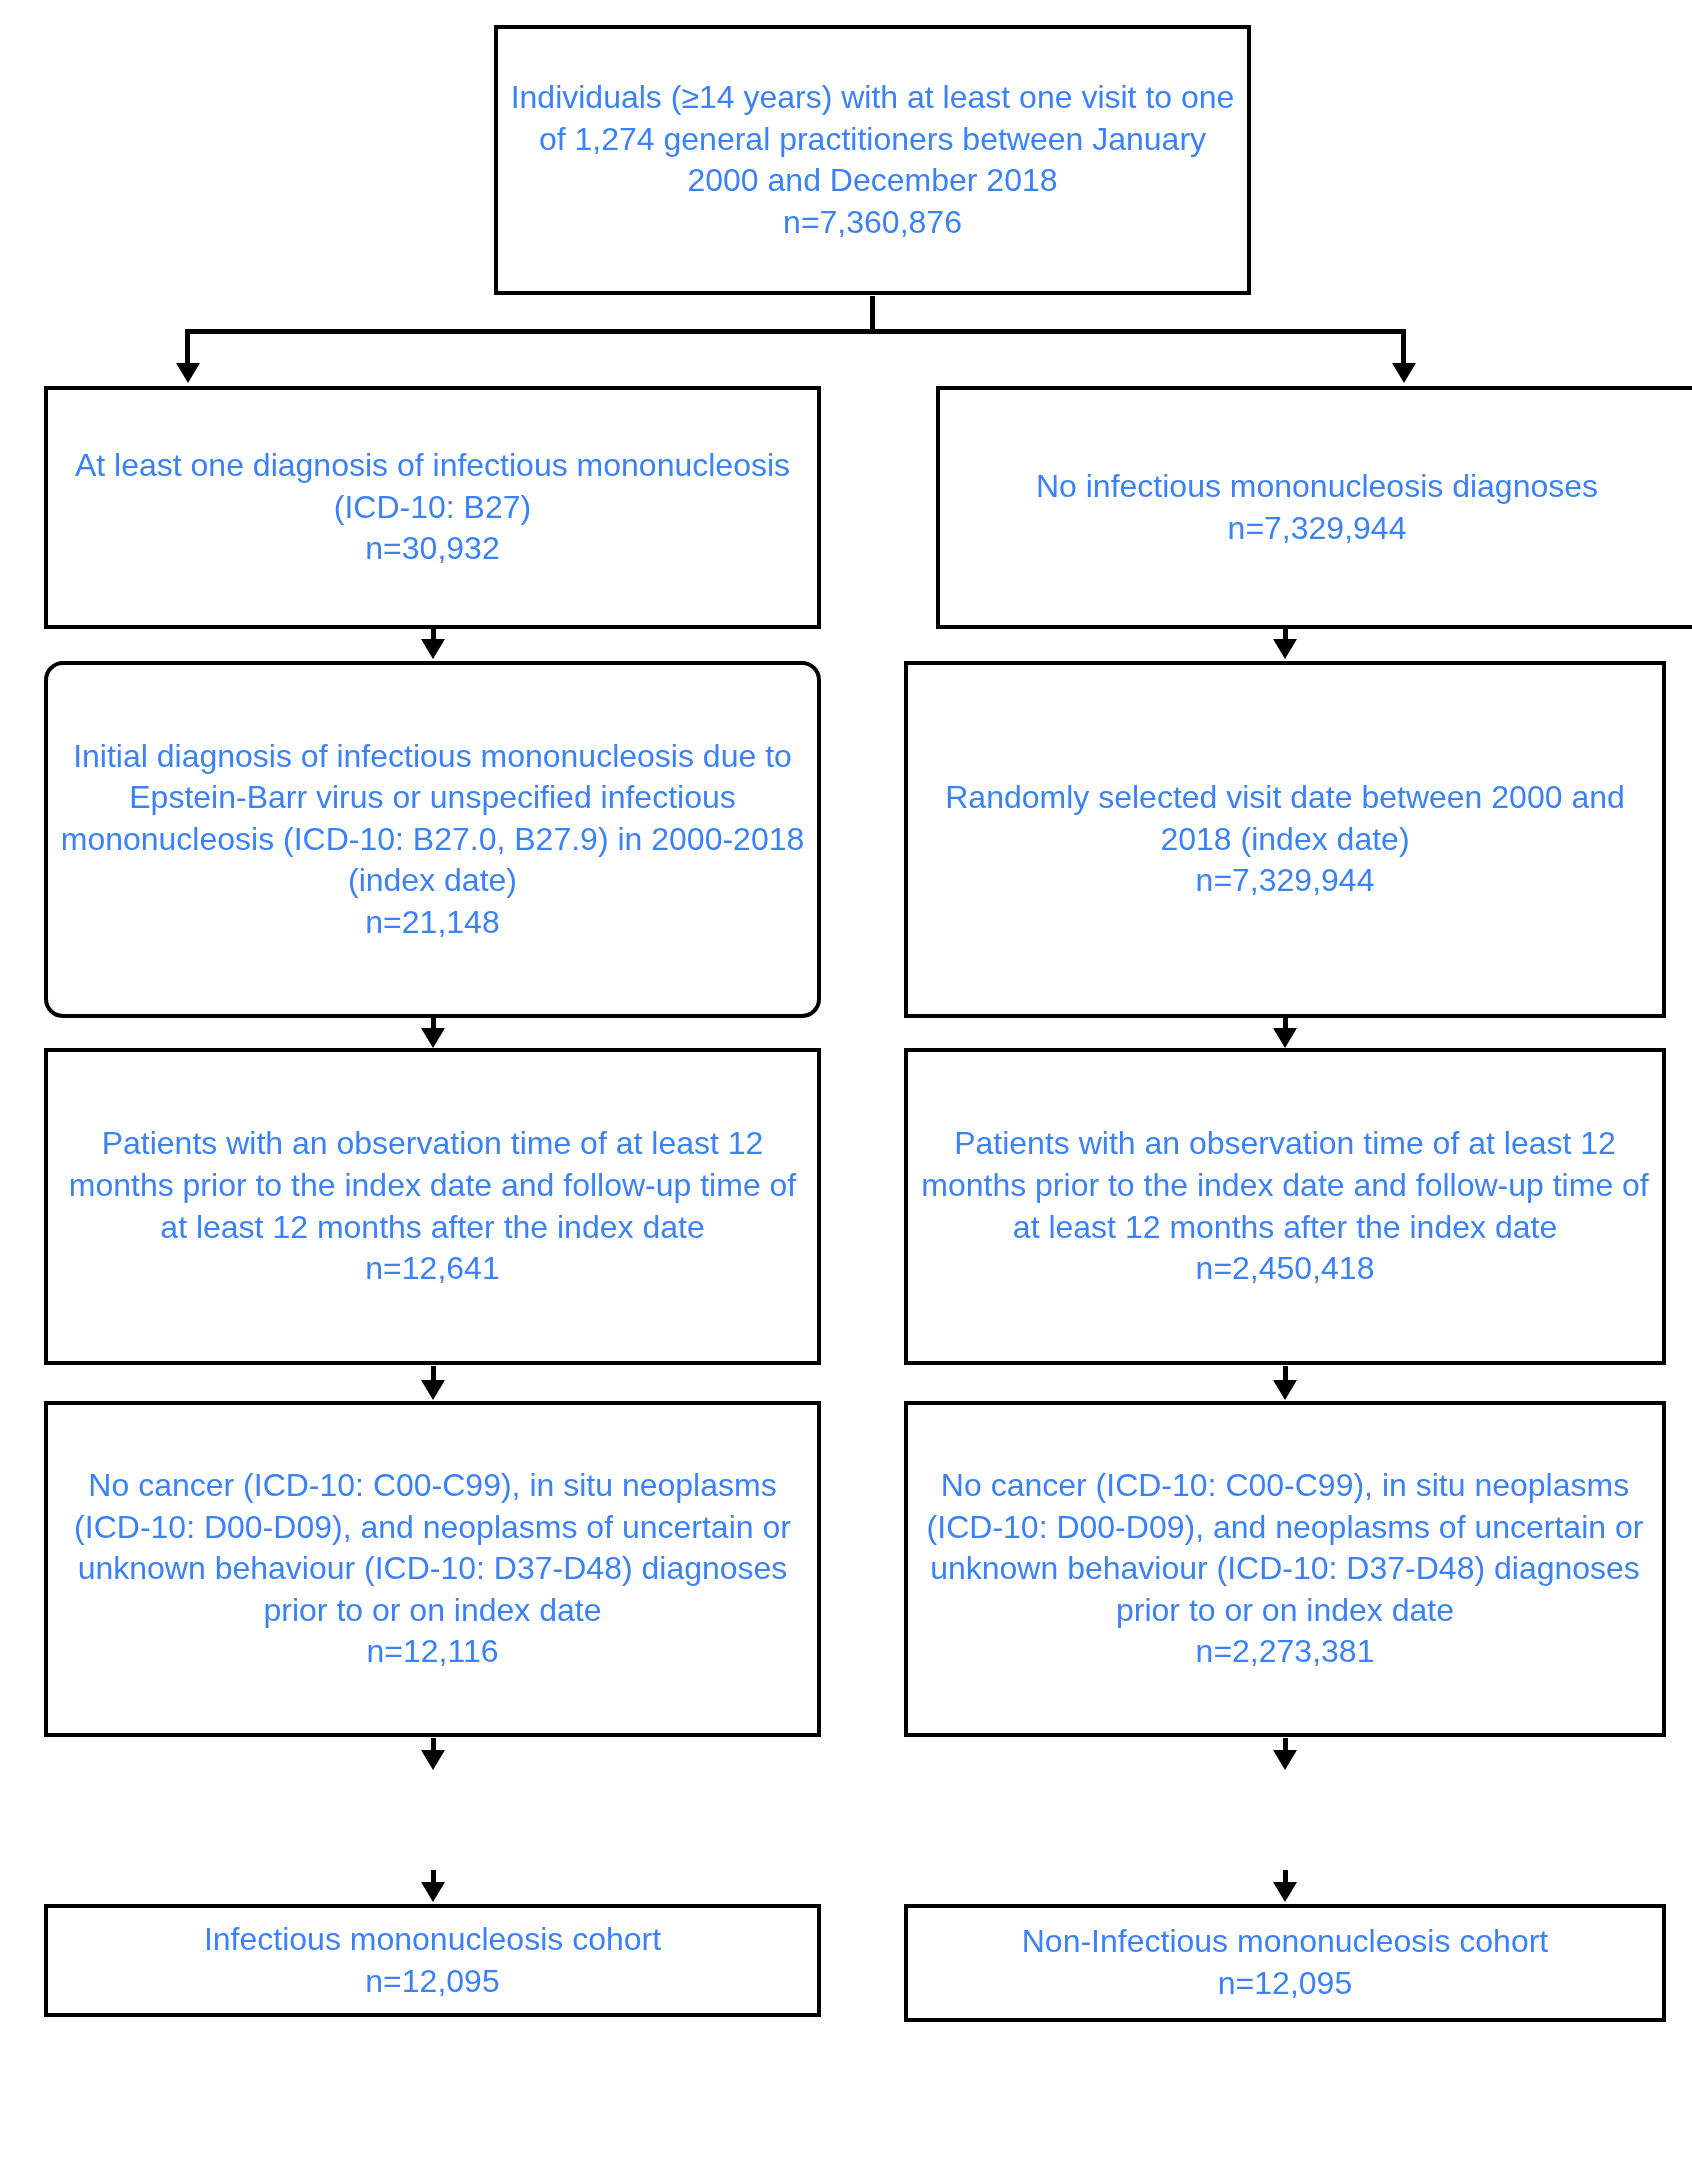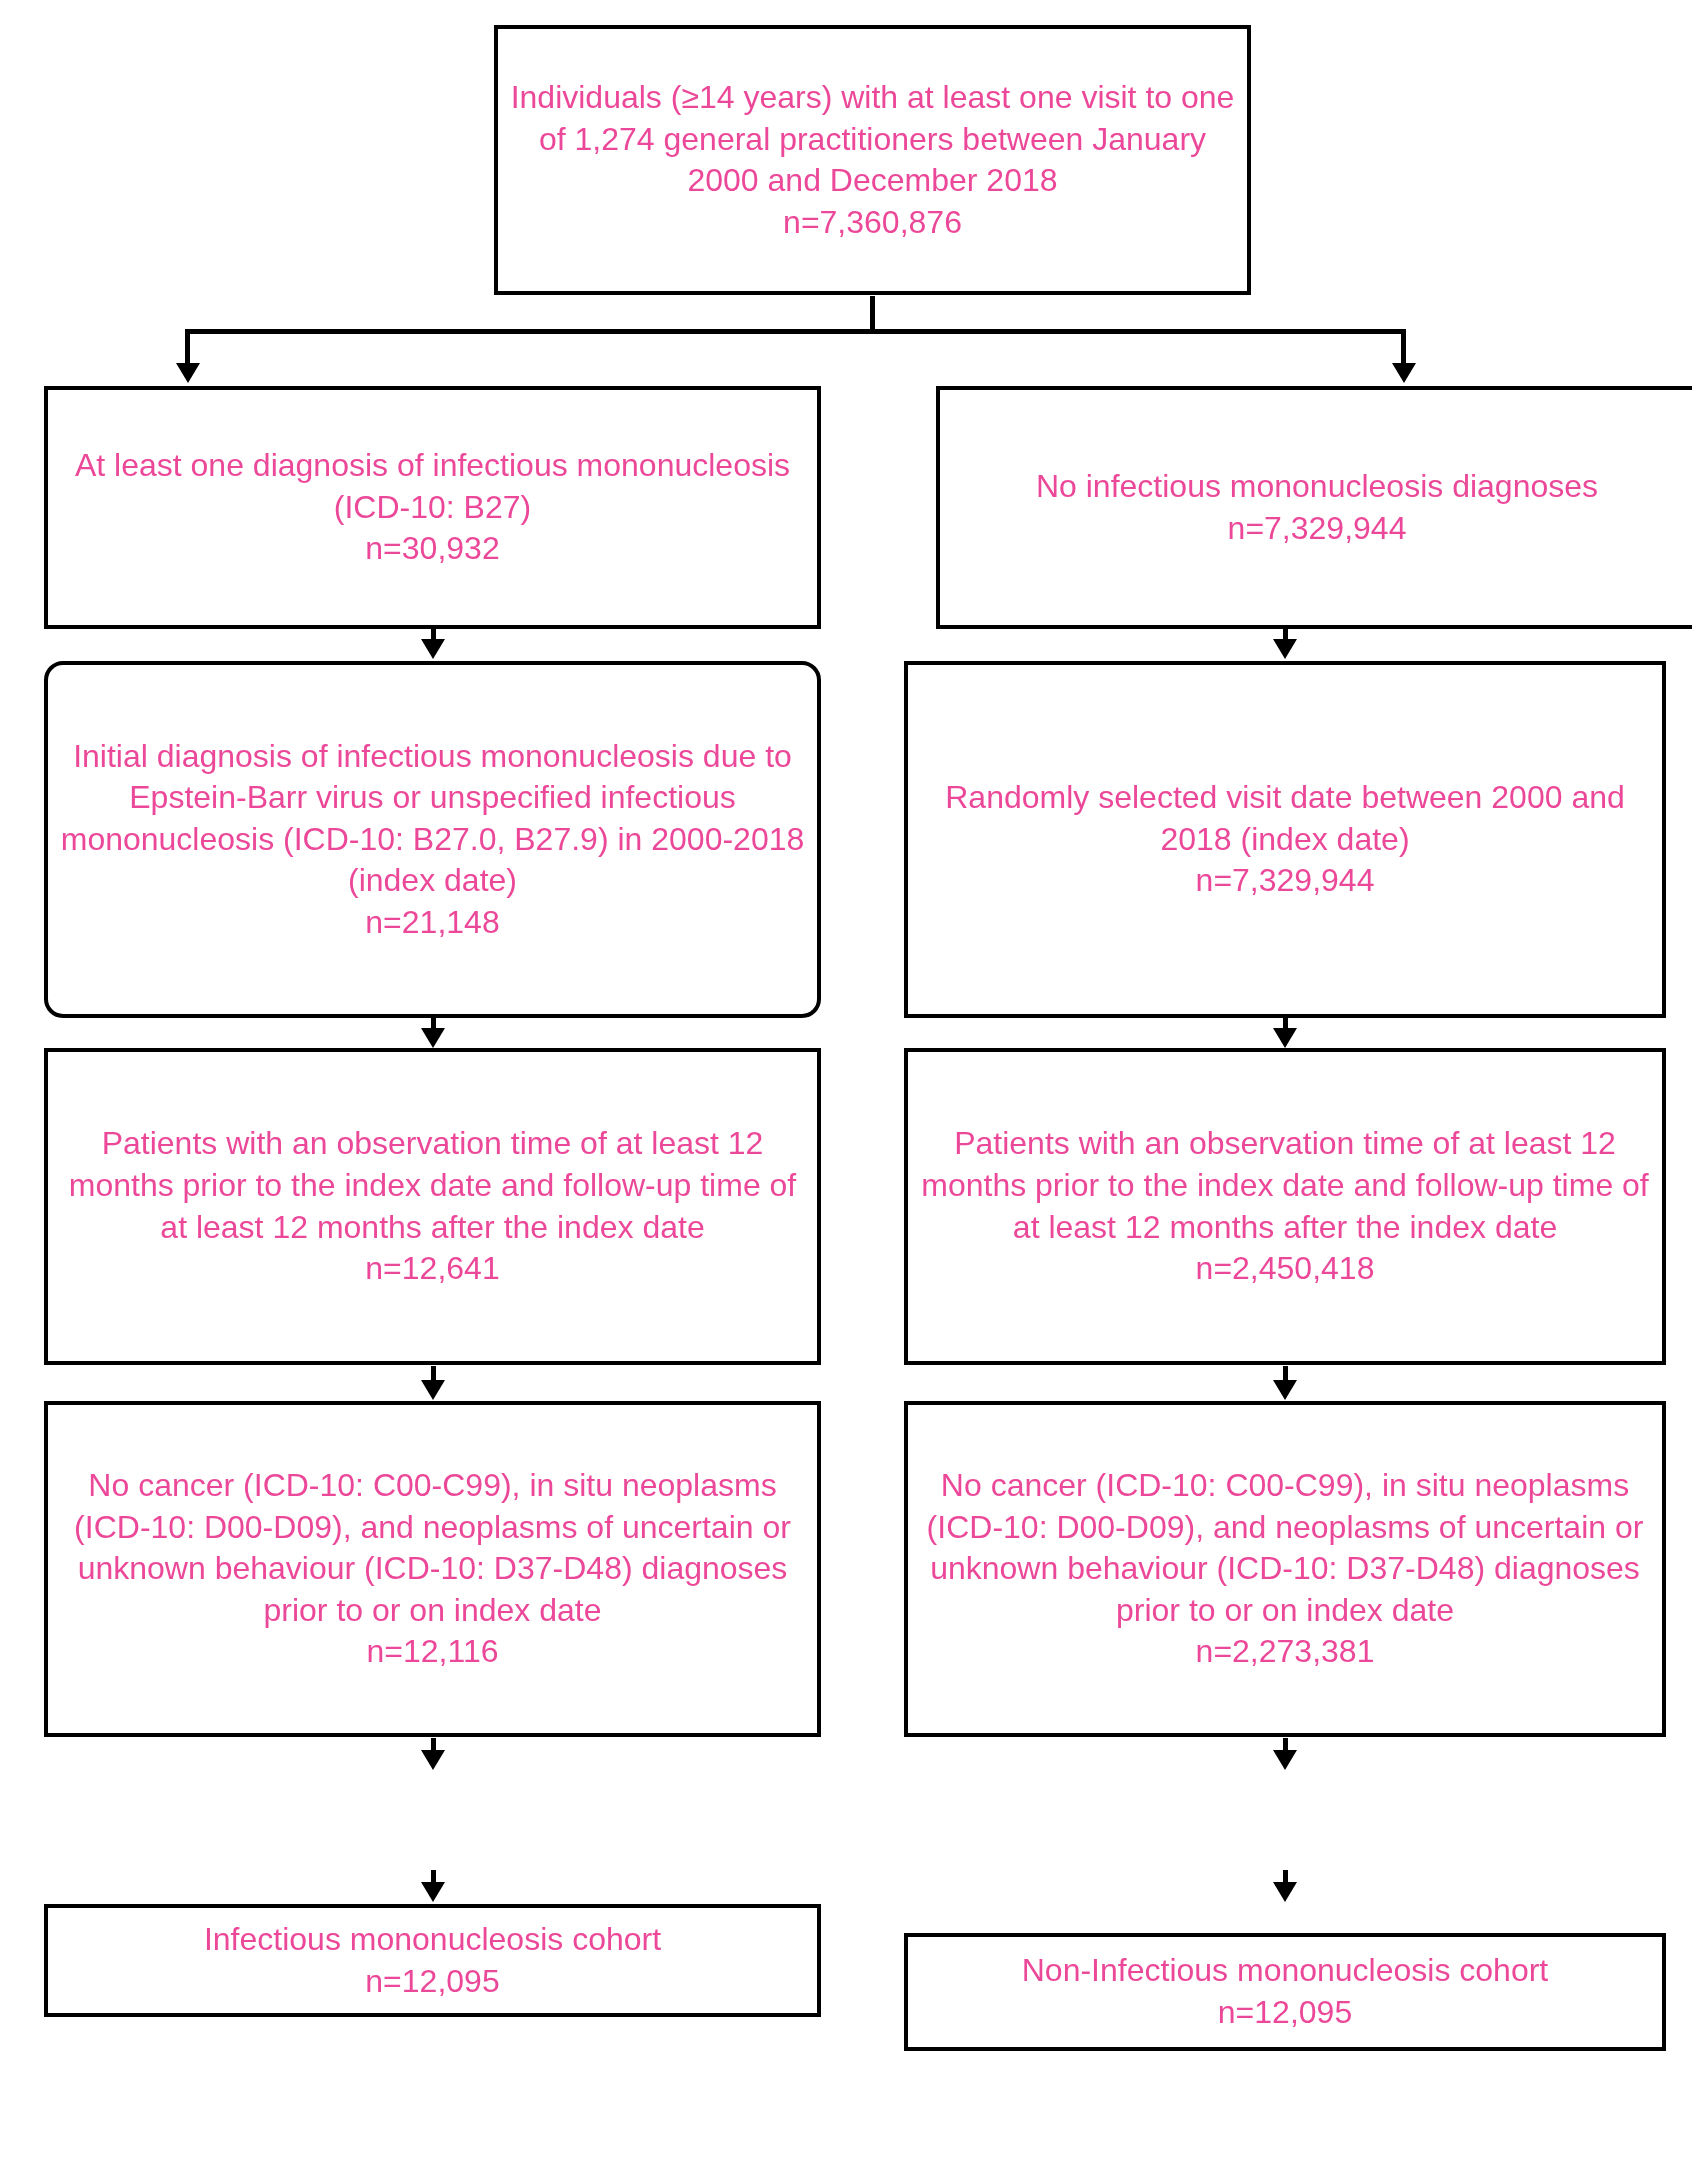--- a/index.html
+++ b/index.html
@@ -18,21 +18,21 @@
   }
   .box {
     position: absolute;
     box-sizing: border-box;
     border: 4.4px solid #000000;
     background: #ffffff;
     display: flex;
     align-items: center;
     justify-content: center;
     text-align: center;
-    color: #ec4899;
+    color: #3b82f6;
     font-size: 32px;
     line-height: 1.30;
     padding: 6.3px 11.4px;
   }
   .box .txt {
     width: 100%;
     white-space: pre-line;
   }
 
   
@@ -46,21 +46,21 @@
 
   #box-im-obs     { left: 44px;   top: 1048px; width: 777px; height: 317px; }
   #box-noim-obs   { left: 904px; top: 1048px; width: 762px; height: 317px; }
 
   #box-im-cancer  { left: 44px;   top: 1401px; width: 777px; height: 336px; }
   #box-noim-cancer{ left: 904px; top: 1401px; width: 762px; height: 336px; }
 
   #box-matching   { left: 44px;   top: 1771px; width: 1622px; height: 98px; }
 
   #box-im-cohort  { left: 44px;   top: 1904px; width: 777px; height: 113px; }
-  #box-noim-cohort{ left: 904px; top: 1904px; width: 762px; height: 118px; margin-top: 29px; }
+  #box-noim-cohort{ left: 904px; top: 1904px; width: 762px; height: 118px; }
 
   
   .vline {
     position: absolute;
     background: #000000;
     width: 5.1px;
   }
   .hline {
     position: absolute;
     background: #000000;

